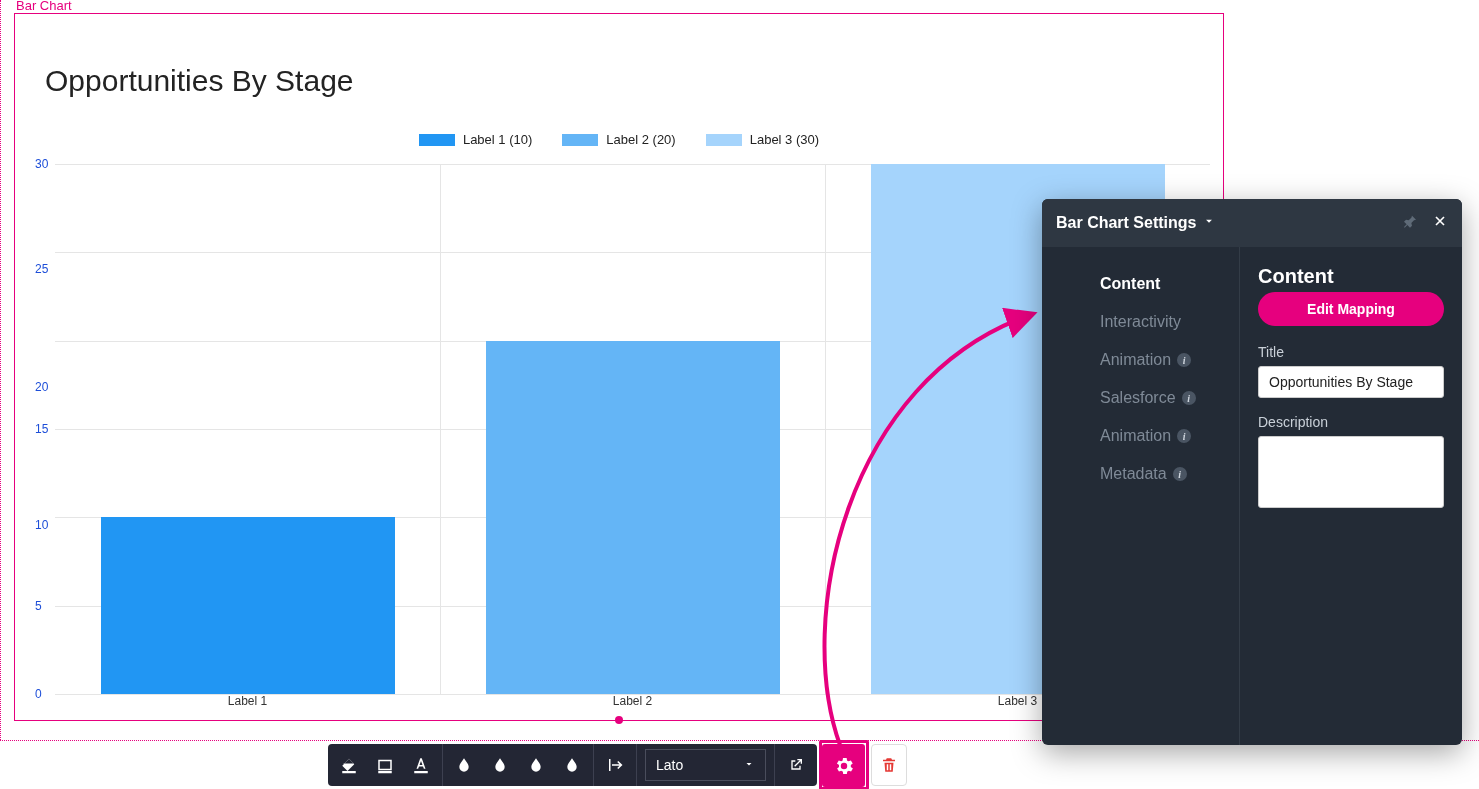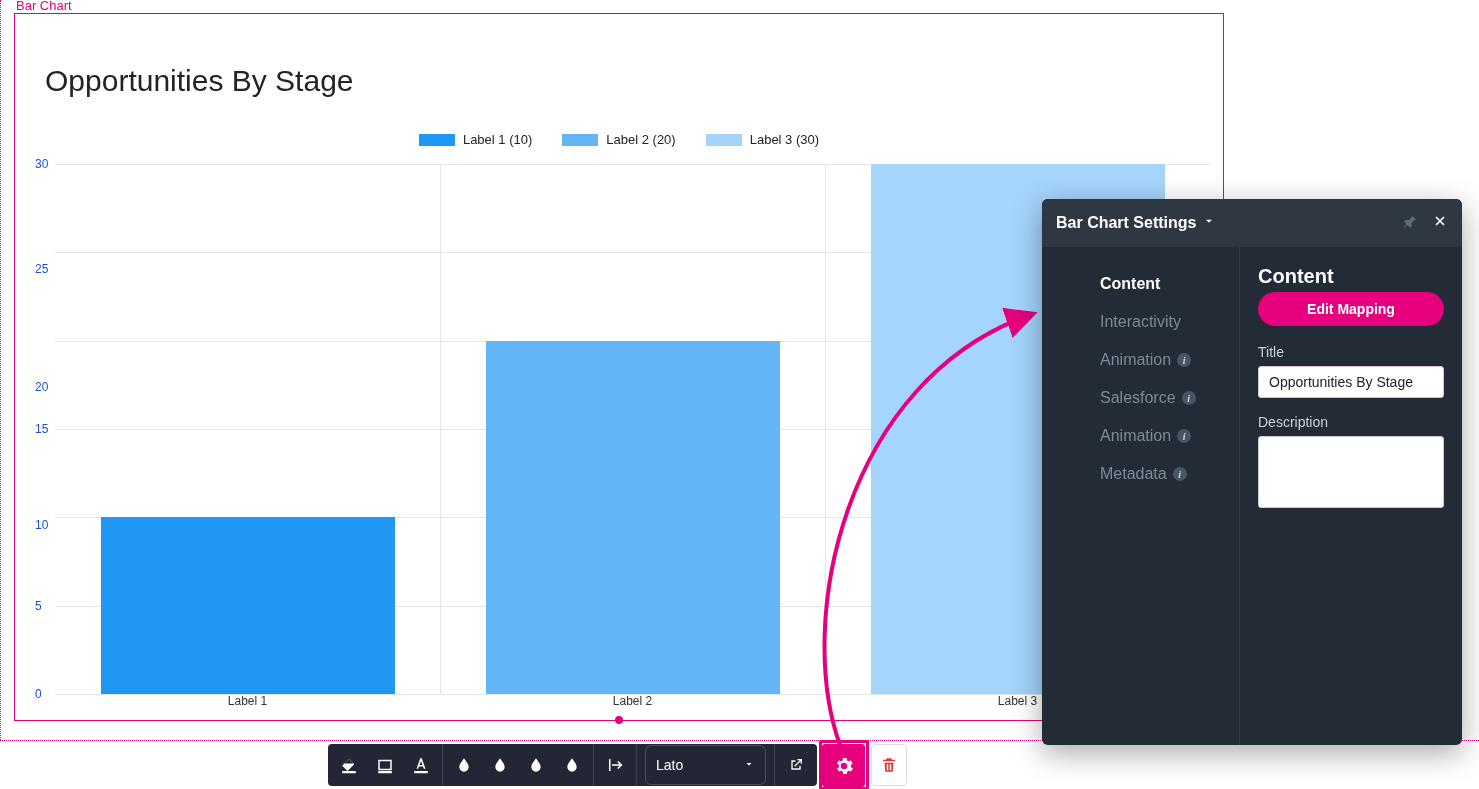--- a/index.html
+++ b/index.html
@@ -90,22 +90,22 @@
     display: flex; align-items: center;
     color: #fff;
   }
   .tb-group { display: flex; align-items: center; height: 100%; padding: 0 8px; gap: 10px; }
   .tb-sep { width: 1px; height: 100%; background: #3d4050; }
   .tb-btn { display: flex; align-items: center; justify-content: center; width: 26px; height: 26px; cursor: pointer; }
   .tb-btn svg { fill: #fff; }
   .drop-icon svg { fill: #fff; }
   .font-select {
     display: flex; align-items: center; gap: 60px;
-    padding: 0 10px; height: 40px;
-    border: 1px solid #4a4d5c; border-radius: 6px;
+    padding: 0 10px; height: 32px;
+    border: 1px solid #4a4d5c; border-radius: 0;
     font-size: 14px; cursor: pointer;
   }
   .gear-active {
     position: absolute; top: 744px; left: 822px;
     width: 43px; height: 43px;
     background: #e6007e;
     display: flex; align-items: center; justify-content: center;
     border: 3px solid #e6007e;
     border-radius: 3px;
   }

